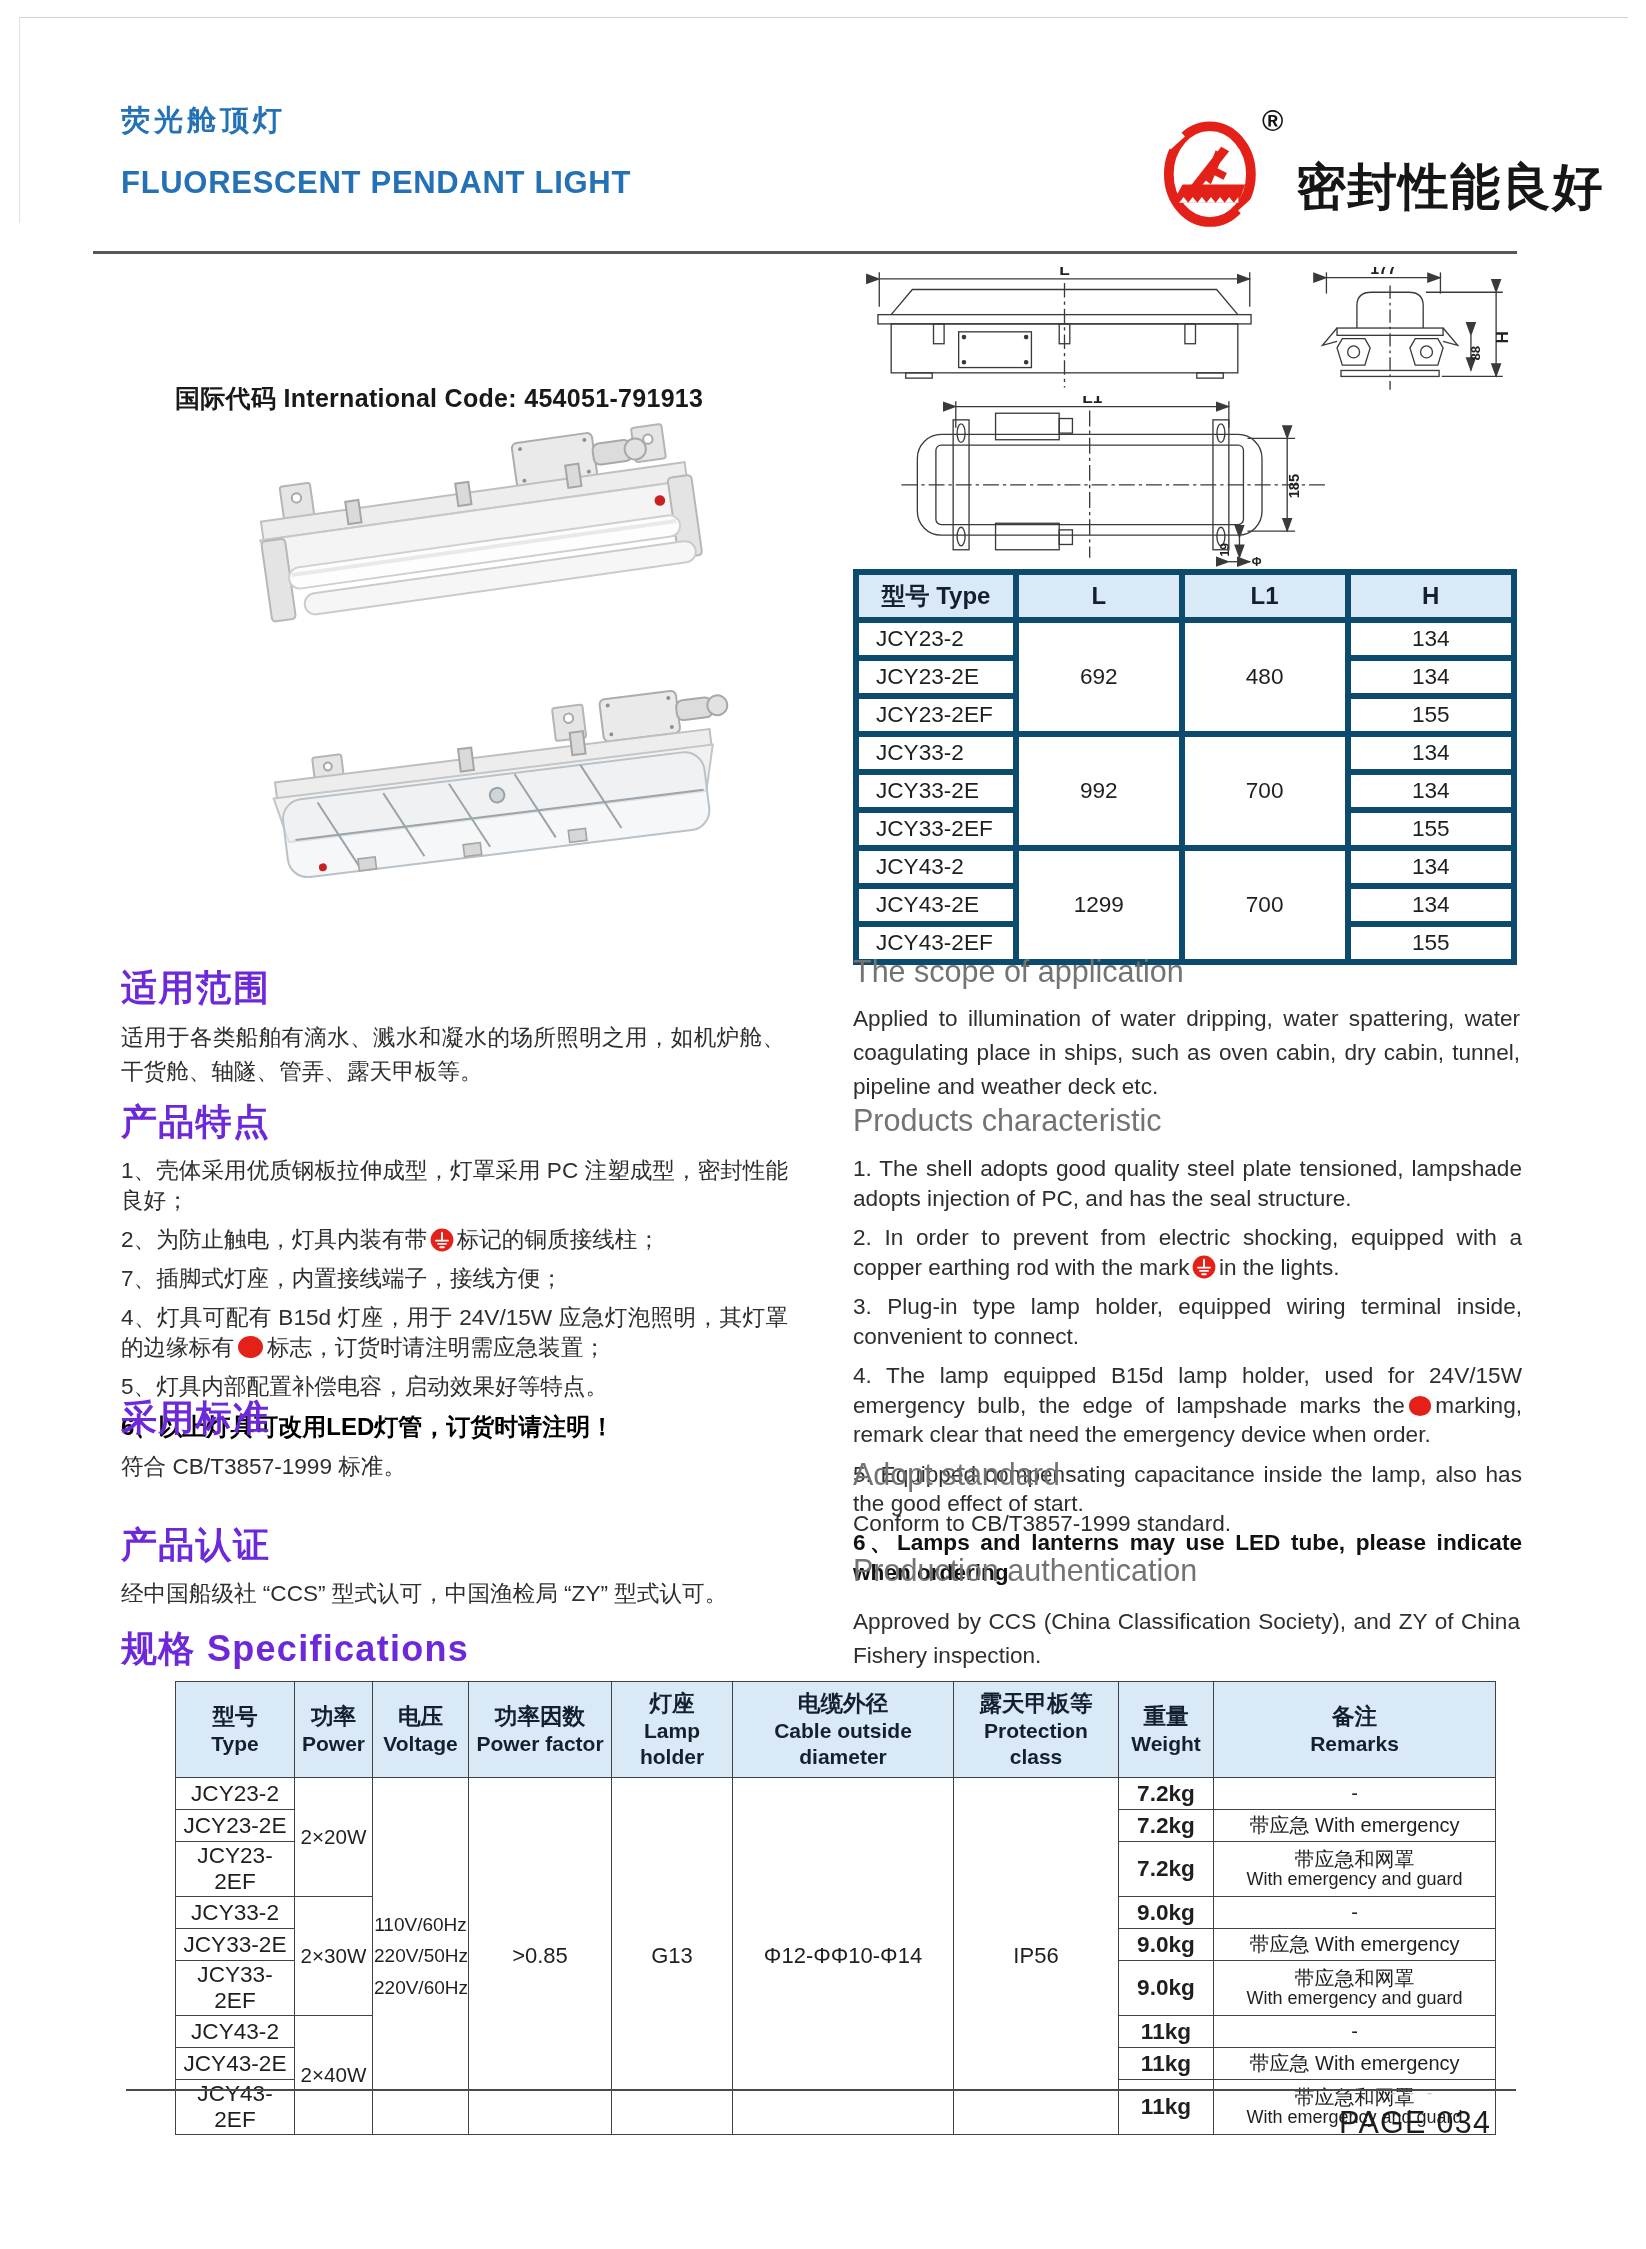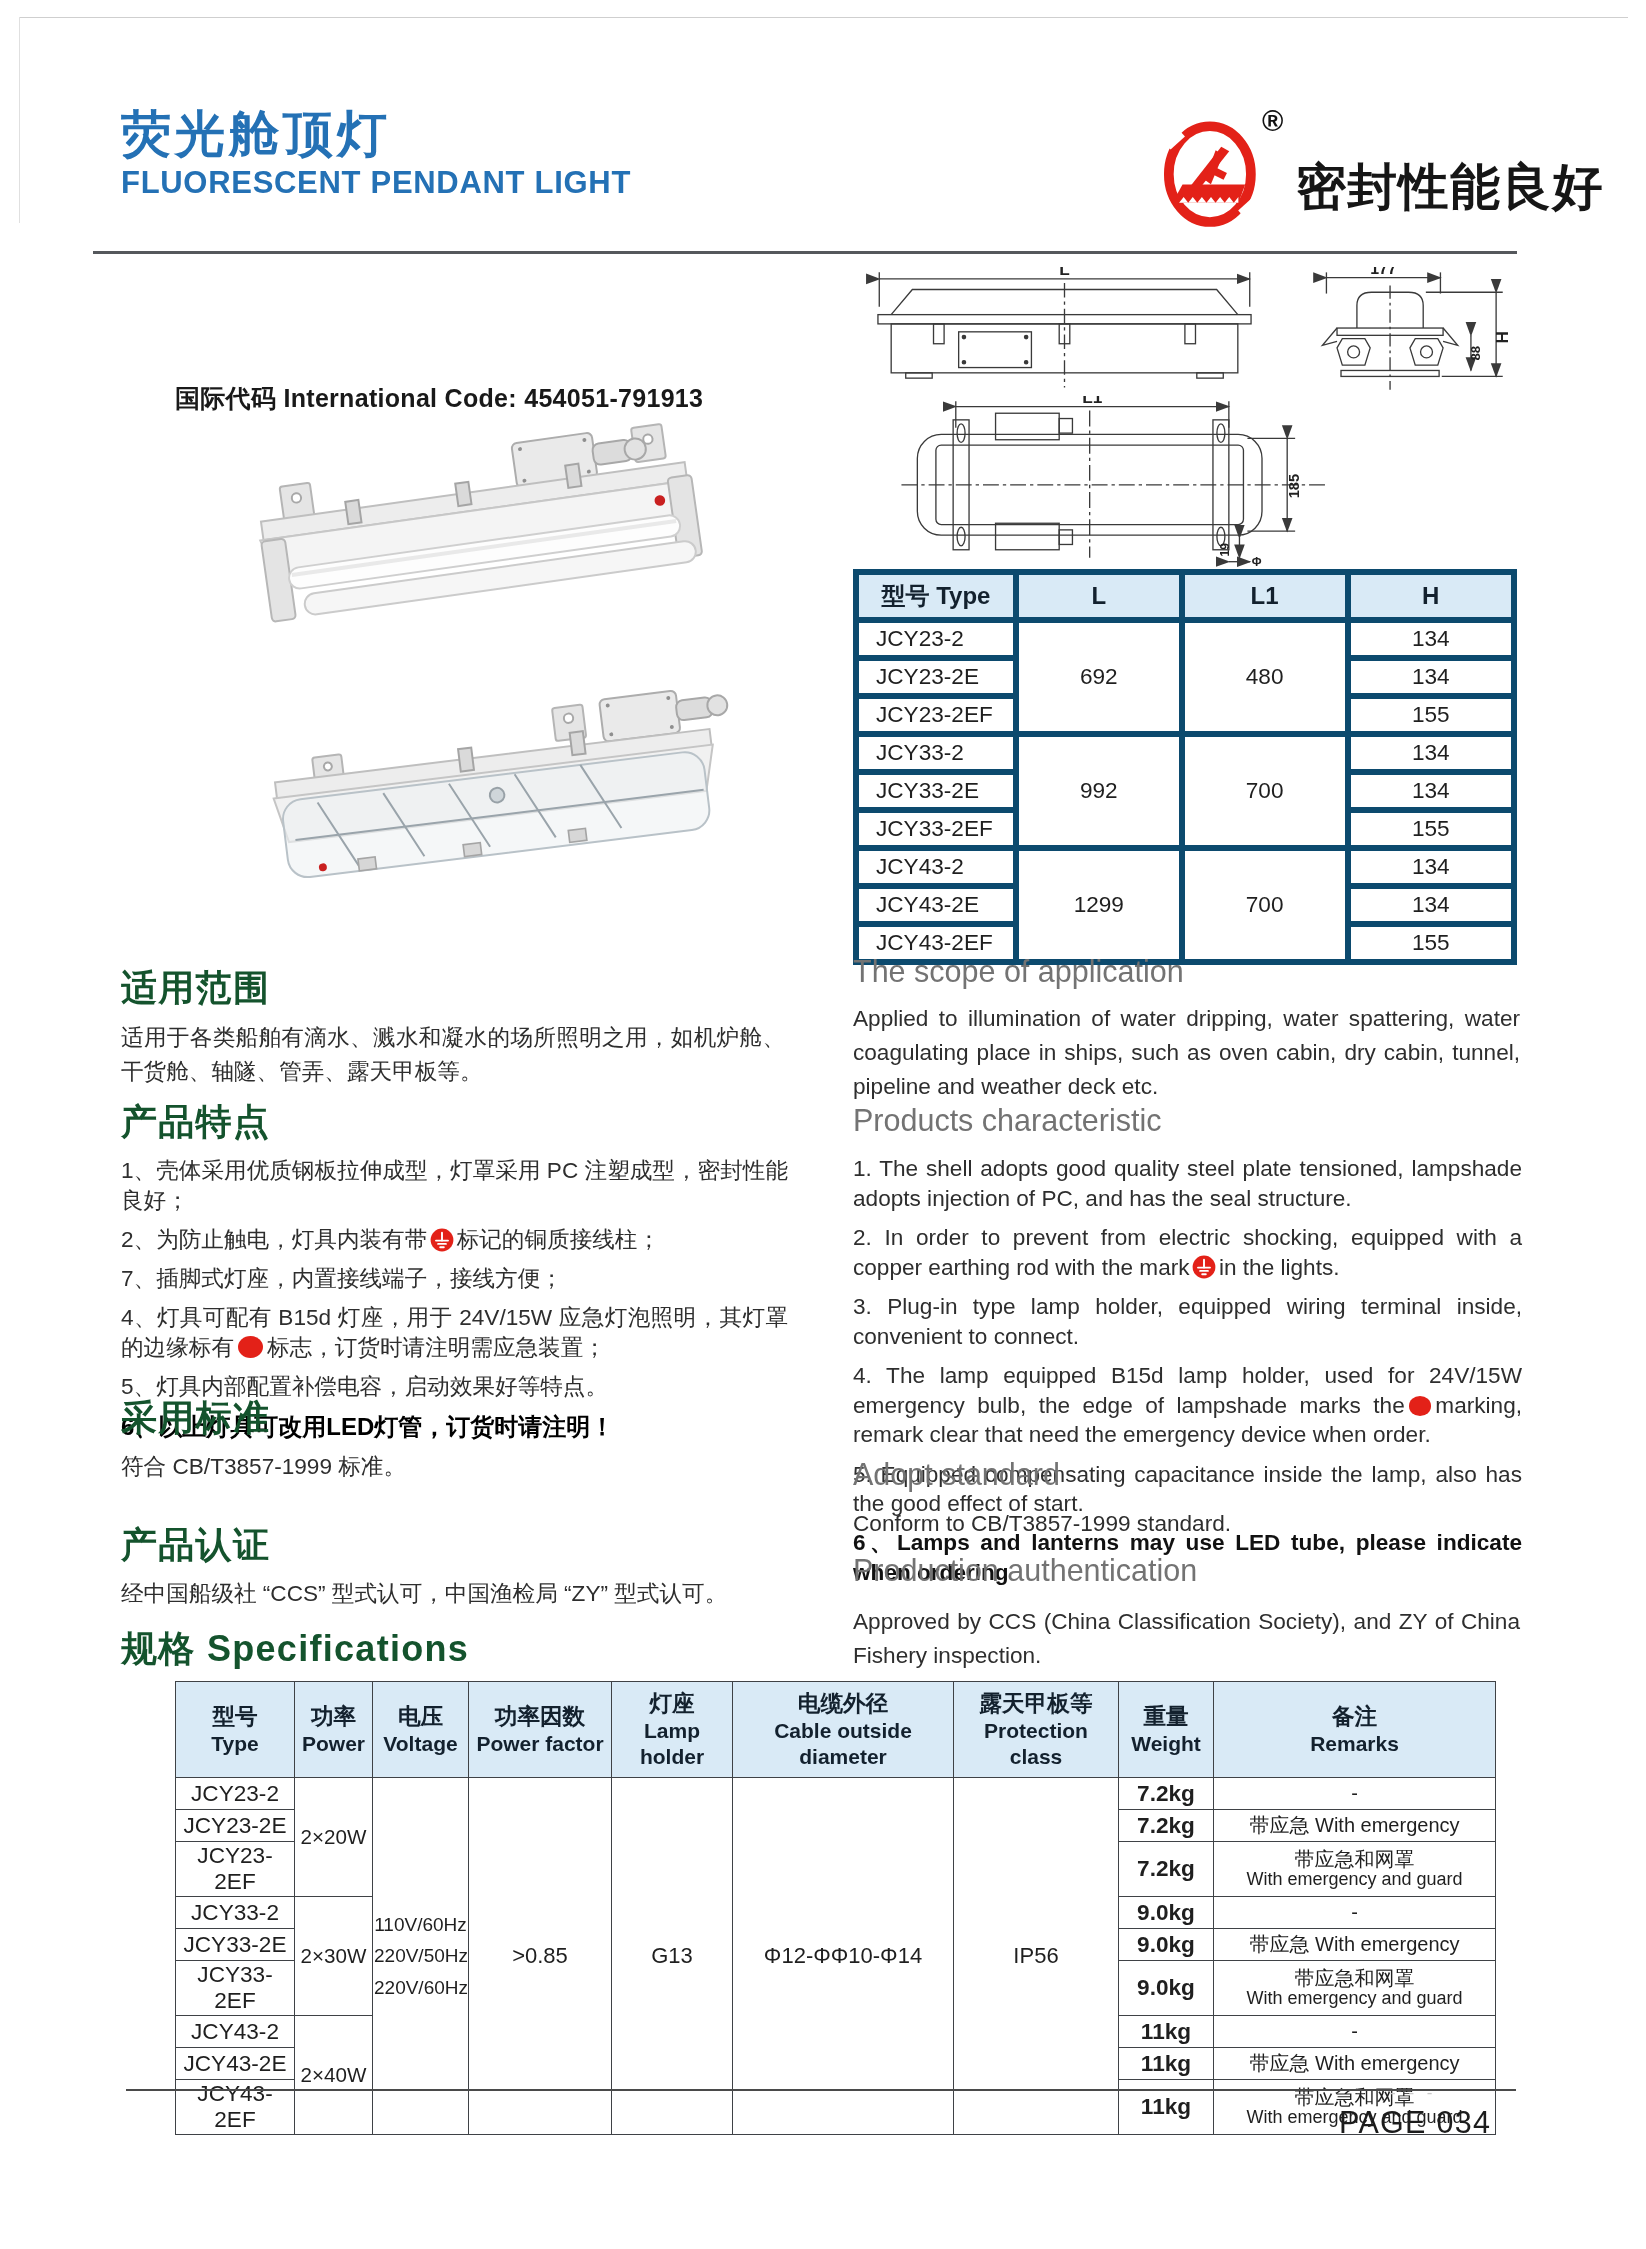--- a/index.html
+++ b/index.html
@@ -5,31 +5,31 @@
   html,body{margin:0;padding:0;background:#9a9a9a;}
   .page{
     position:relative;width:1647px;height:2250px;background:#ffffff;overflow:hidden;
     font-family:"Liberation Sans","DejaVu Sans",sans-serif;color:#262626;
   }
   .abs{position:absolute;}
 
   
   .top-hairline{position:absolute;left:18.6px;top:17px;width:1609px;height:1.3px;background:#cfcfcf;}
   .left-hairline{position:absolute;left:18.6px;top:17px;width:1.3px;height:206px;background:#e0e0e0;}
-  .title-zh{left:121px;top:101px;font-size:50px;font-weight:700;color:#2471b5;letter-spacing:4px;text-align:center;}
+  .title-zh{left:121px;top:101px;font-size:29px;font-weight:700;color:#2471b5;letter-spacing:4px;text-align:center;}
   .title-en{left:121px;top:165px;font-size:31px;font-weight:700;color:#2471b5;letter-spacing:0.7px;}
   .logo-svg{left:1154px;top:114px;width:114px;height:118px;}
   .reg-mark{left:1262px;top:105px;font-size:29px;font-weight:700;color:#111;}
   .brand-text{left:1296px;top:154px;font-size:50px;font-weight:700;color:#161616;letter-spacing:1.3px;}
   .header-rule{left:93px;top:251px;width:1424px;height:2.7px;background:#55585c;}
 
   .intl-code{left:175px;top:382px;font-size:25px;font-weight:700;color:#191919;letter-spacing:0.3px;}
 
   
-  .h-zh{font-size:36px;font-weight:700;color:#14532d;letter-spacing:1.3px;}
+  .h-zh{font-size:36px;font-weight:700;color:#6d28d9;letter-spacing:1.3px;}
   .h-en{font-size:30.5px;font-weight:400;color:#737373;}
   .body-txt{font-size:22.6px;line-height:1.5;color:#2e2e2e;text-align:justify;}
   .list-txt{font-size:22.6px;line-height:1.32;color:#2e2e2e;}
   .list-txt .item{margin:0 0 9.3px 0;text-align:justify;}
   .item.bold6{font-size:24px;font-weight:700;color:#000;}
   .item.semib{font-weight:700;color:#111;}
   .icon-earth{display:inline-block;width:24px;height:24px;vertical-align:-4.6px;margin:0 2.7px;}
   .icon-dot{display:inline-block;width:25px;height:22px;background:#e32118;border-radius:50%;vertical-align:-3.3px;margin:0 4px;}
   .icon-dot.sm{width:22.6px;height:20px;}
 

